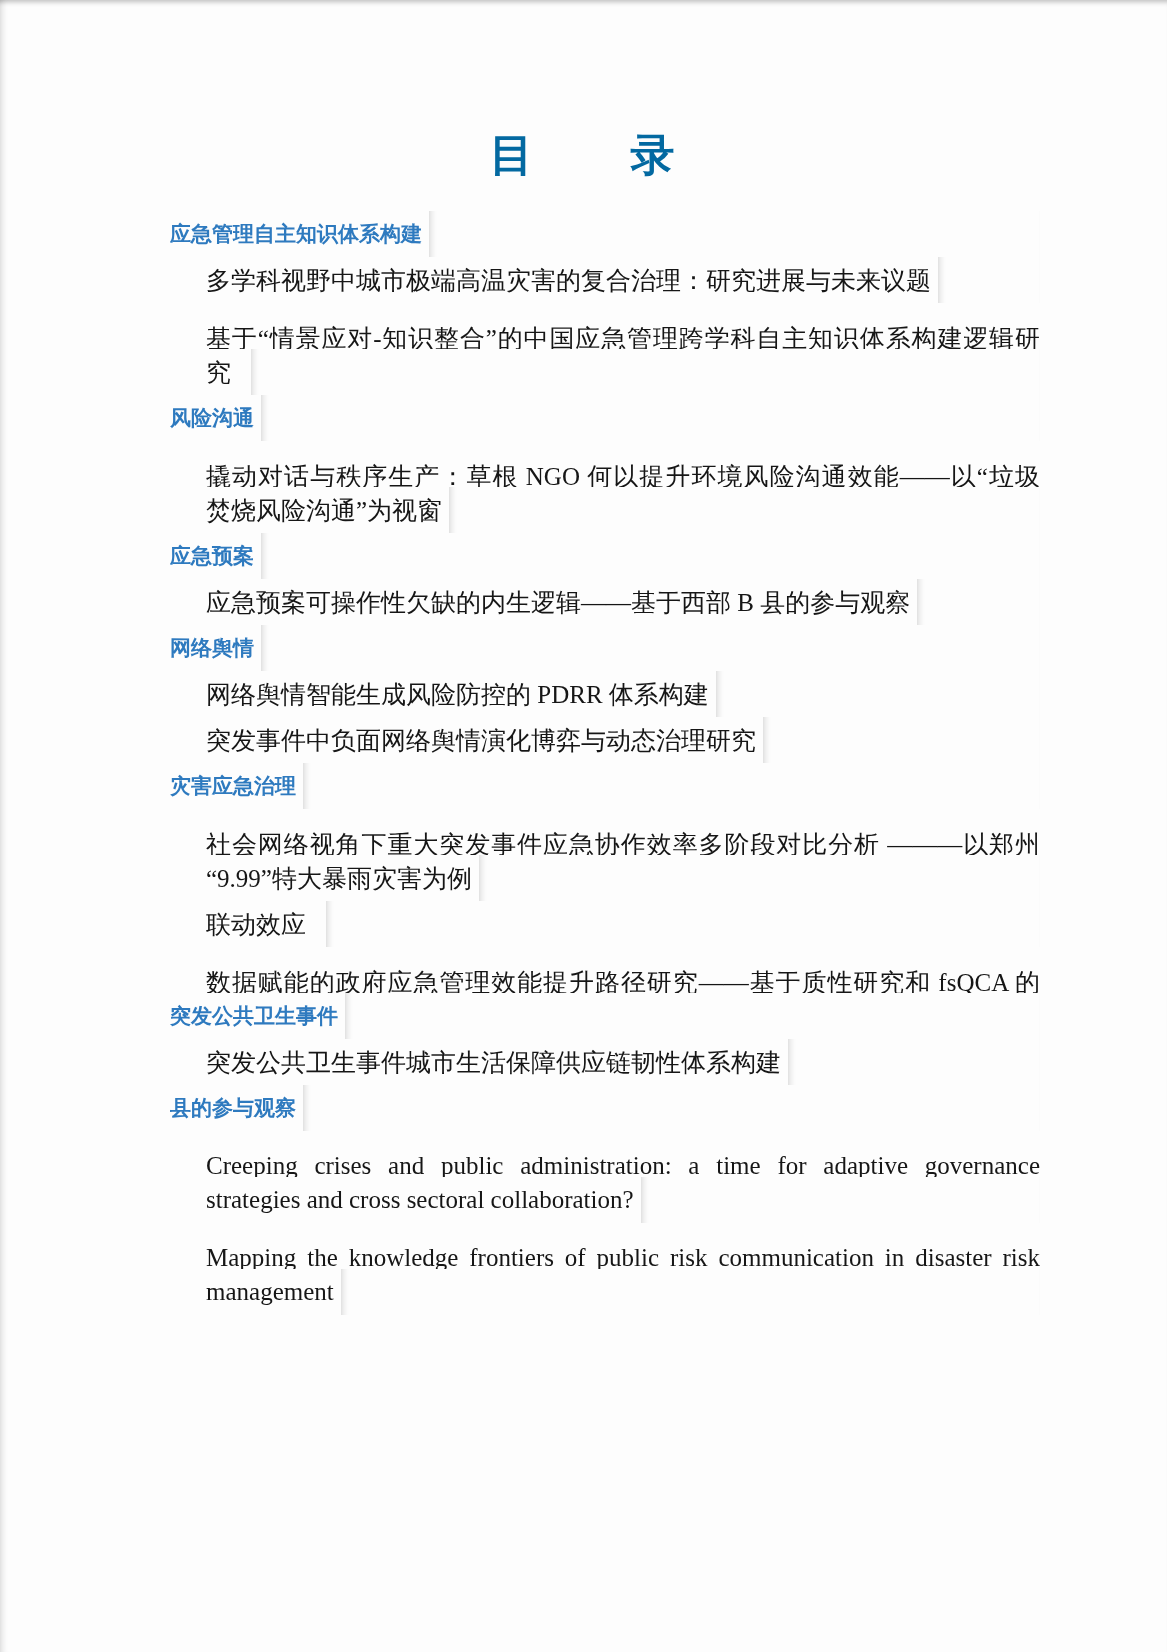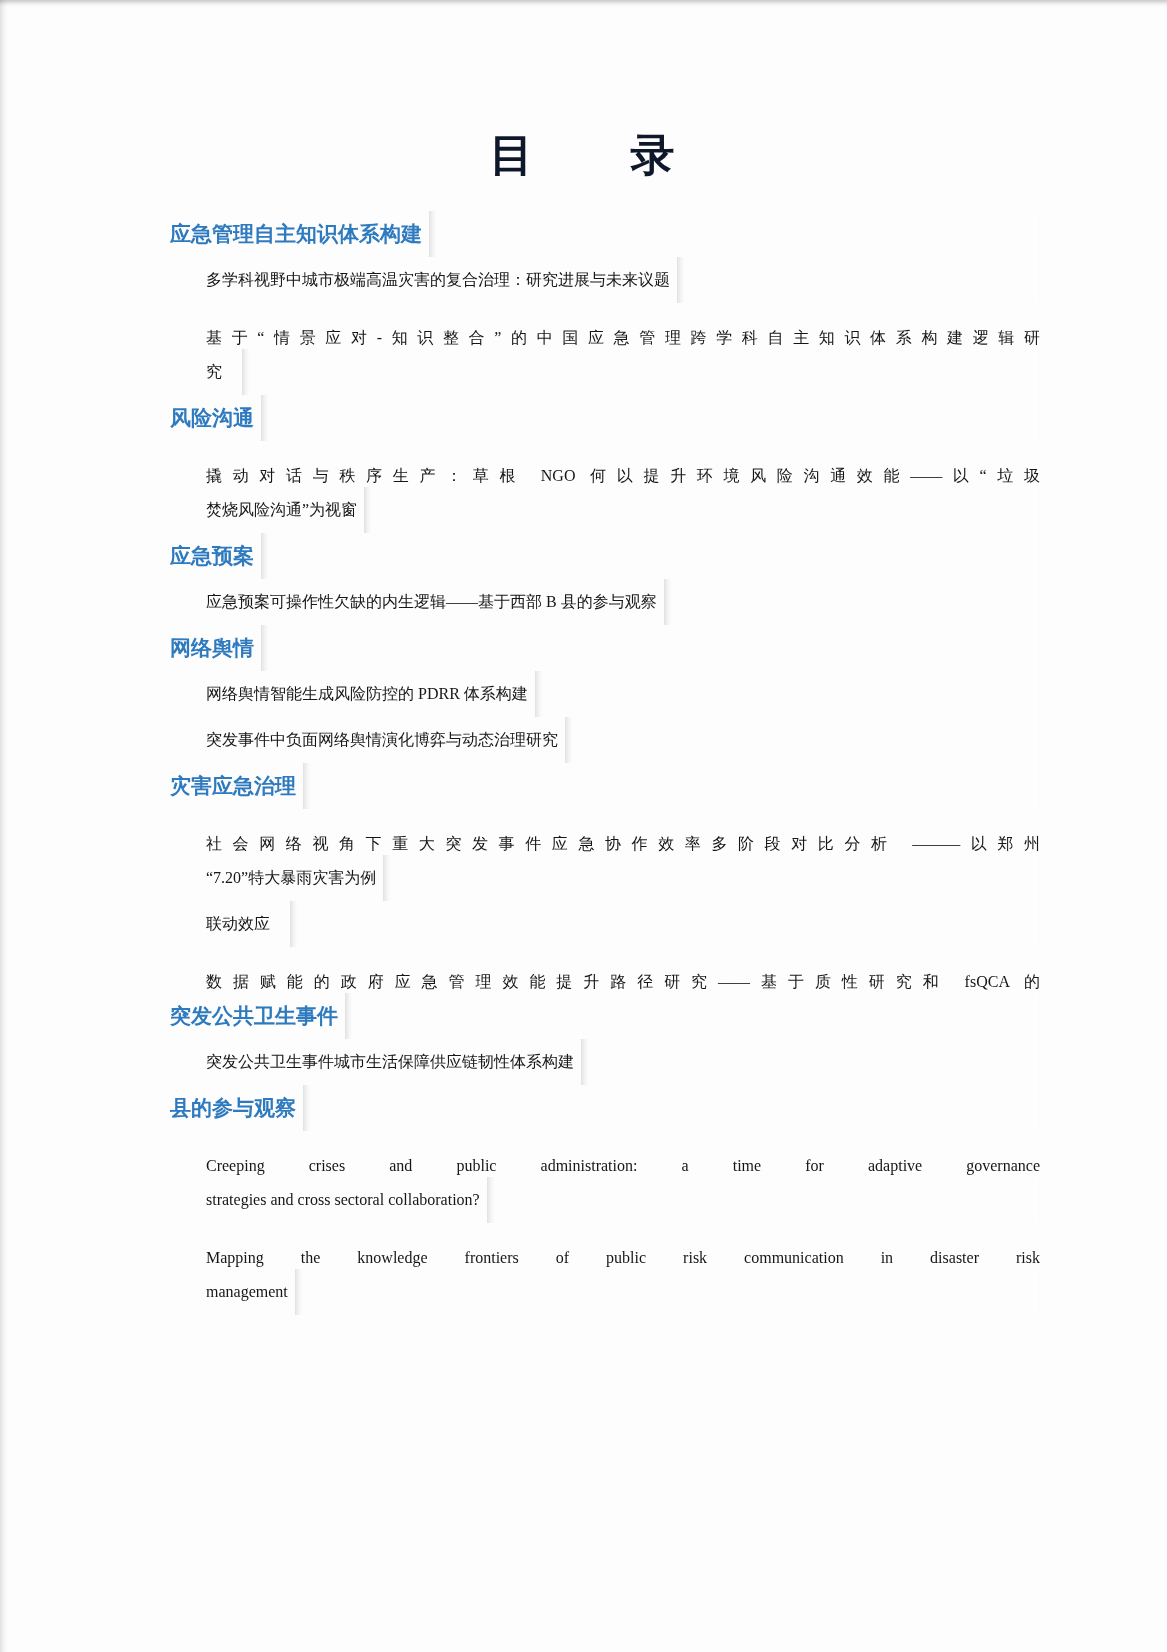--- a/index.html
+++ b/index.html
@@ -15,21 +15,21 @@
     font-family: "Liberation Serif", "DejaVu Serif", serif;
   }
   .doc-title {
     margin: 0;
     padding-top: 126px;
     text-align: center;
     font-family: "Liberation Sans", "DejaVu Sans", sans-serif;
     font-weight: bold;
     font-size: 44px;
     letter-spacing: 3px;
-    color: #0f172a;
+    color: #0369a1;
   }
   .toc {
     margin: 26px 127px 0 170px; 
   }
   .line {
     display: flex;
     align-items: center;
     height: 46px;
     overflow: hidden;
   }
@@ -58,21 +58,21 @@
   .section .page {
     font-family: "Liberation Serif", "DejaVu Serif", serif;
     font-weight: bold;
     font-size: 26px;
     color: #2b6aa4;
   }
 
   
   .sub, .sub-en { padding-left: 36px; }
   .sub .text, .sub-en .text {
-    font-size: 16px;
+    font-size: 25px;
     color: #161616;
   }
   .sub .leader, .sub-en .leader {
     background-image: radial-gradient(circle, #2a2a2a 1.4px, rgba(0,0,0,0) 1.7px);
     background-size: 7px 7px;
     background-position: 2px 28px;
   }
   .sub .page, .sub-en .page {
     font-size: 24px;
     color: #161616;
@@ -156,21 +156,21 @@
       <div class="line section">
     <span class="text">灾害应急治理</span>
     <span class="leader"></span>
     <span class="page">106</span>
   </div>
       <div class="line sub fill">
     <span class="text">社会网络视角下重大突发事件应急协作效率多阶段对比分析 ———以郑州</span>
 
   </div>
       <div class="line sub">
-    <span class="text">“7.20”特大暴雨灾害为例</span>
+    <span class="text">“9.99”特大暴雨灾害为例</span>
     <span class="leader"></span>
     <span class="page">107</span>
   </div>
       <div class="line sub gap">
     <span class="text">联动效应</span>
     <span class="leader"></span>
     <span class="page">114</span>
   </div>
       <div class="line sub fill">
     <span class="text">数据赋能的政府应急管理效能提升路径研究——基于质性研究和 fsQCA 的</span>

